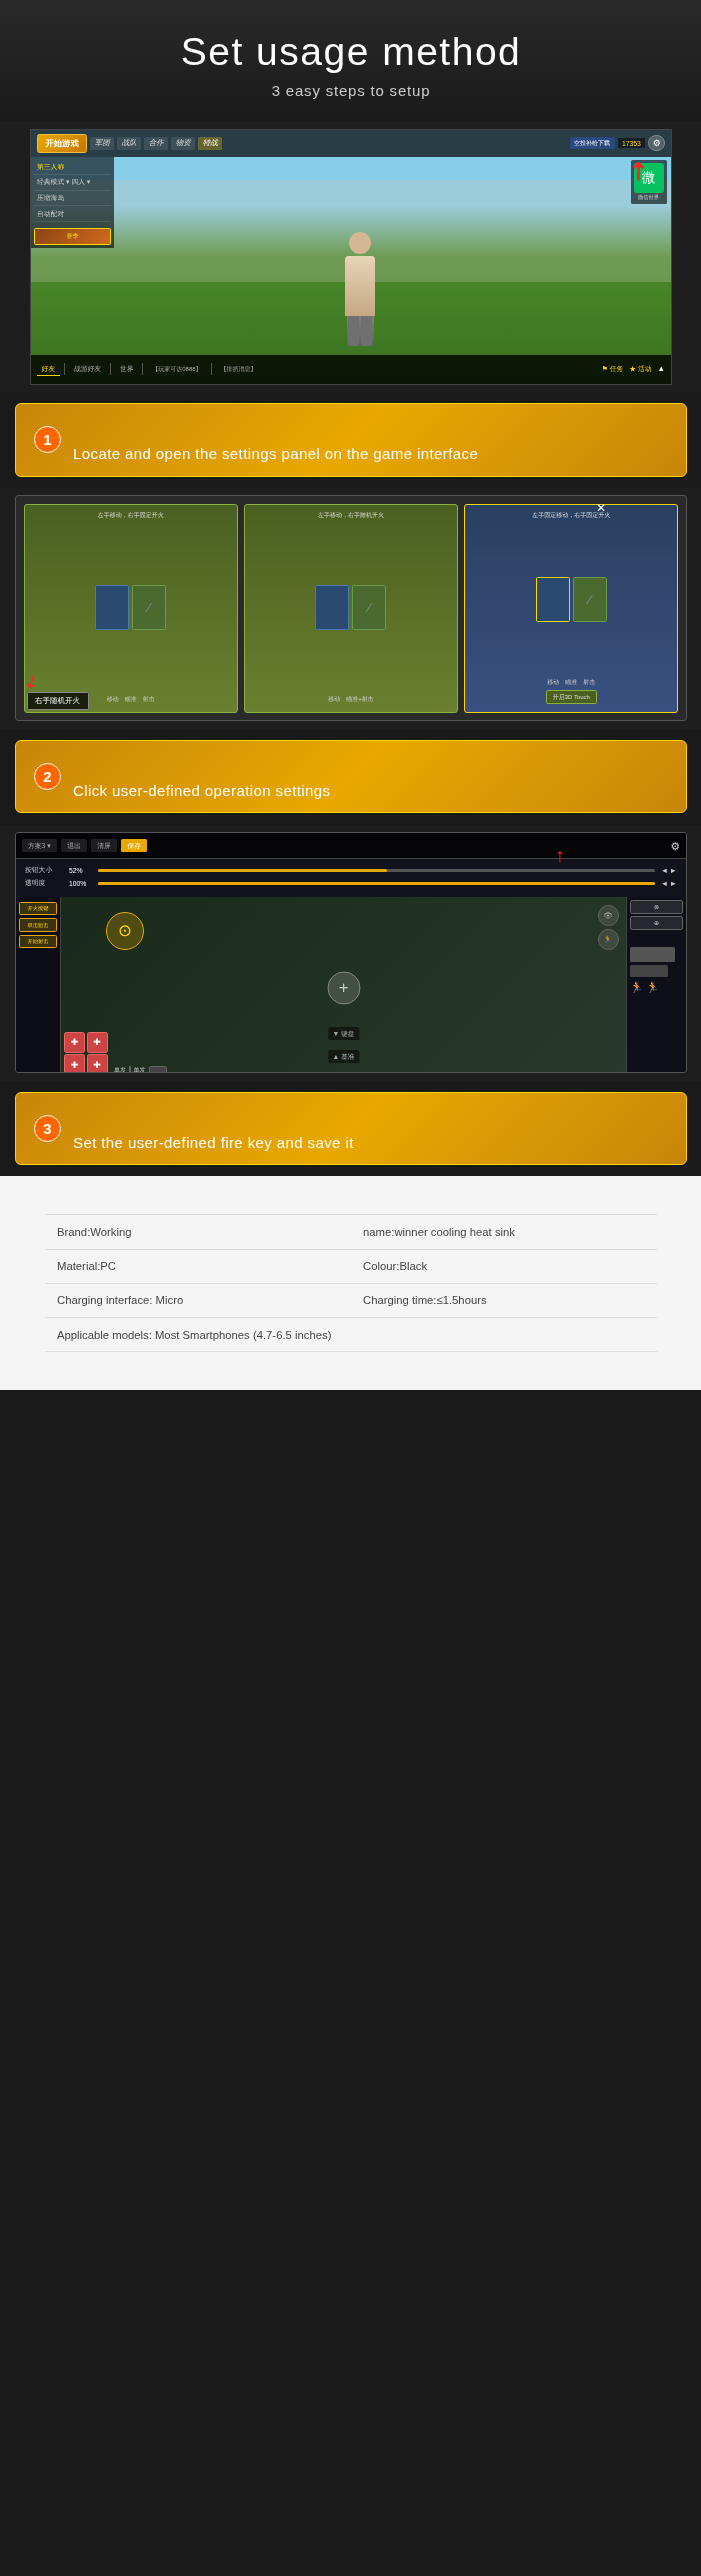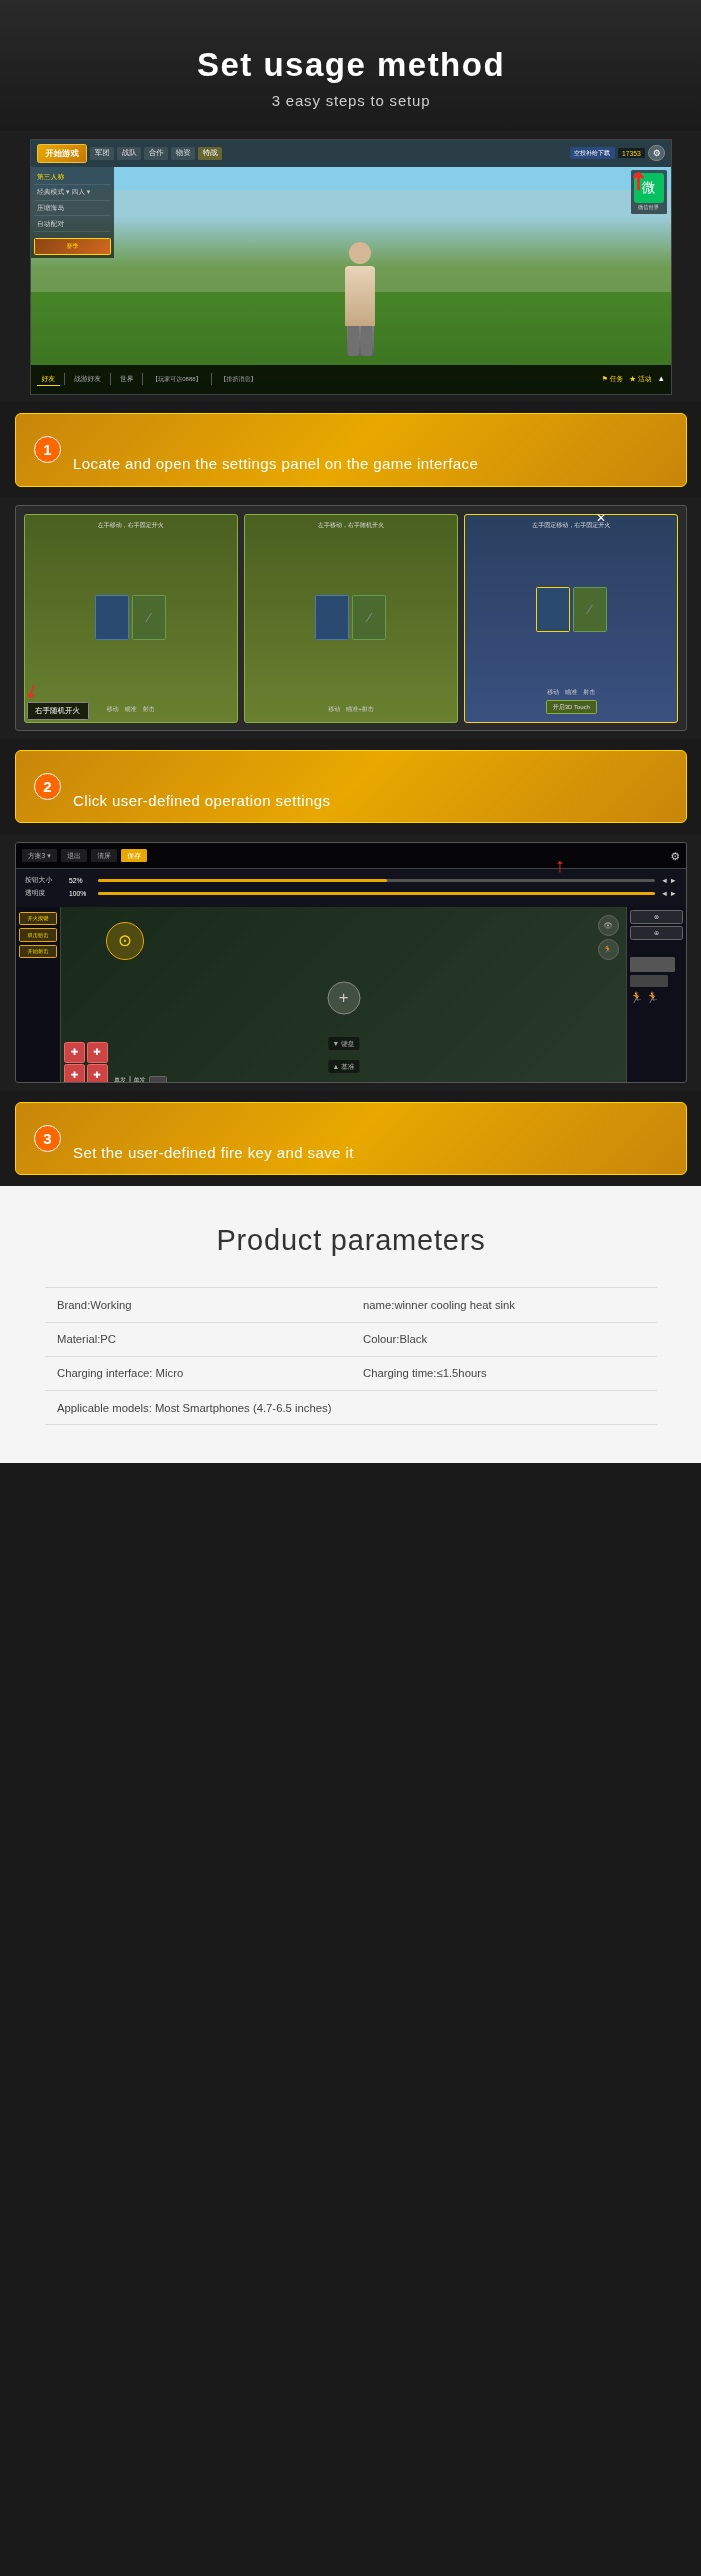--- a/index.html
+++ b/index.html
@@ -10,26 +10,25 @@
       overflow-x: hidden;
     }
 
     
     .header-section {
       background: linear-gradient(180deg, #2a2a2a 0%, #1a1a1a 100%);
       text-align: center;
       padding: 30px 15px 22.6px;
     }
     .main-title {
-      font-size: 33px;
-      font-weight: bold;
+      font-size: 39px;
+      font-weight: normal;
       color: #ffffff;
       letter-spacing: 1.5px;
       margin-bottom: 7.5px;
-      margin-top: 16px;
     }
     .sub-title {
       font-size: 15px;
       color: #cccccc;
       letter-spacing: 0.8px;
     }
 
     
     .game-screenshot {
       width: 100%;
@@ -62,20 +61,21 @@
       padding: 3px 7.5px;
       border-radius: 2.3px;
       border: 0.8px solid #f0c040;
     }
     .game-nav-item {
       color: #ddd;
       font-size: 7.5px;
       padding: 1.5px 4.5px;
       background: rgba(255,255,255,0.1);
       border-radius: 1.5px;
+      font-style: italic;
     }
     .game-nav-item.active {
       color: #fff;
       background: rgba(255,200,0,0.3);
     }
     .game-settings-icon {
       margin-left: auto;
       width: 16.6px;
       height: 16.6px;
       background: rgba(255,255,255,0.2);
@@ -660,21 +660,20 @@
     <div style="position:absolute;top:10.6px;right:121px;color:#ff2222;font-size:19.6px;">↑</div>
   </div>
 </div>
 
 <div class="step-box">
   <div class="step-number">3</div>
   <span class="step-text">Set the user-defined fire key and save it</span>
 </div>
 
 <div class="product-section">
-  <h2 class="product-title">Product parameters</h2>
   <table class="params-table">
     <tbody>
         <tr>
       <td>Brand:Working</td>
       <td>name:winner cooling heat sink</td>
     </tr>
     <tr>
       <td>Material:PC</td>
       <td>Colour:Black</td>
     </tr>

